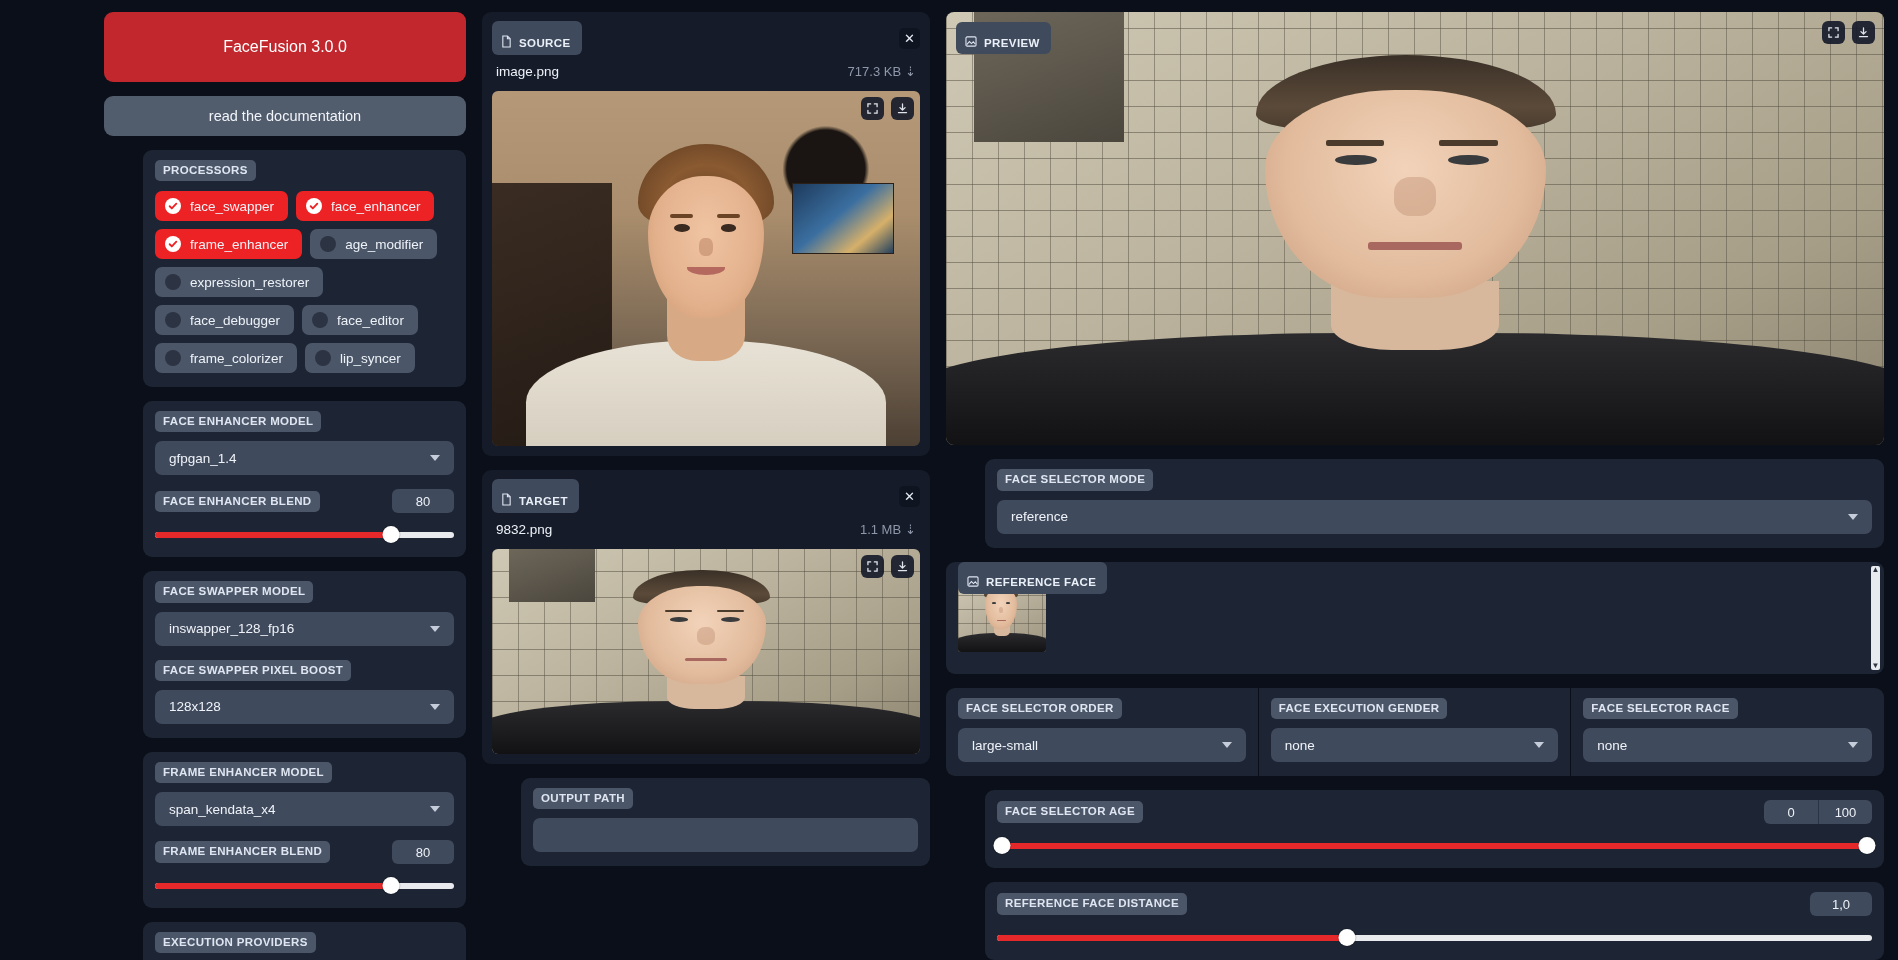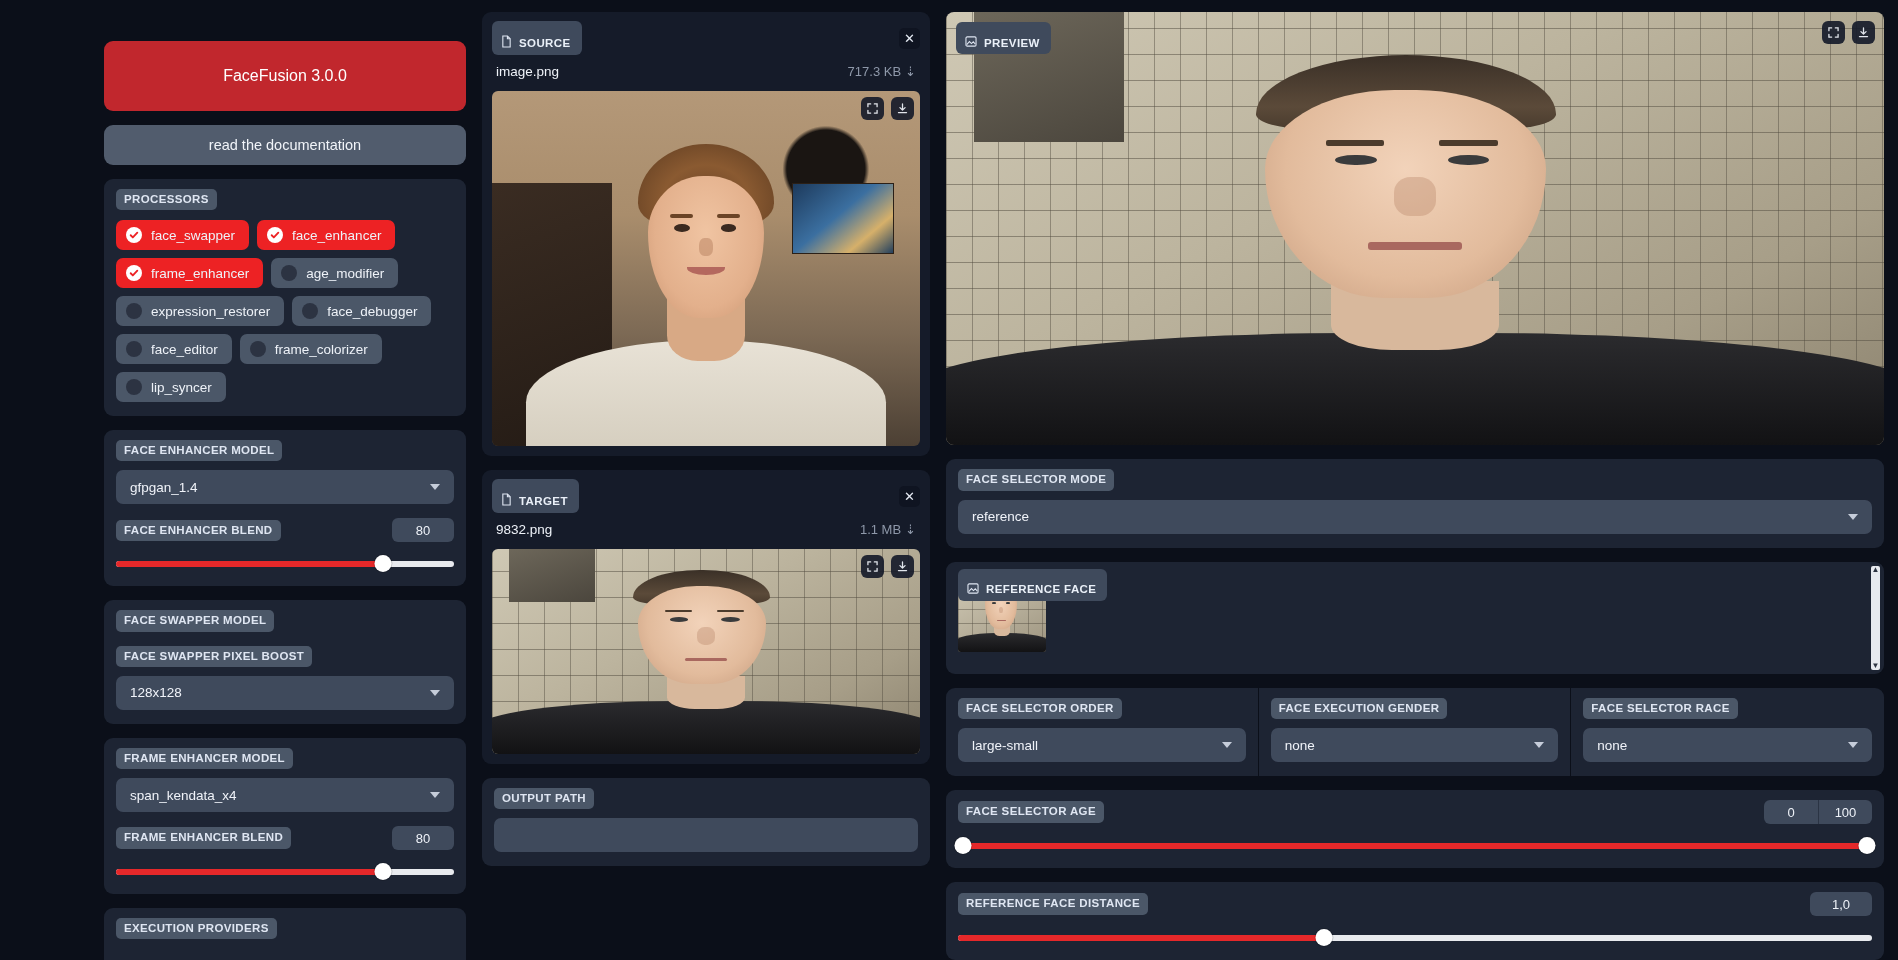--- a/index.html
+++ b/index.html
@@ -23,20 +23,21 @@
   .col-mid    { width: 448px; display: flex; flex-direction: column; gap: 14px; }
   .col-right  { flex: 1; display: flex; flex-direction: column; gap: 14px; }
 
   .col-left-inner { display:flex; flex-direction:column; gap:14px; }
 
   
   .block {
     background: #1d2433;
     border-radius: 9px;
     padding: 10px 12px 14px 12px;
+    margin-left: 39px;
   }
   .label {
     display: inline-block;
     background: #4b5768;
     color: #dfe6f2;
     font-size: 11.5px;
     font-weight: 700;
     letter-spacing: .35px;
     padding: 4px 8px 4px 8px;
     border-radius: 5px;
@@ -45,21 +46,20 @@
   .label-row { display:flex; align-items:center; justify-content:space-between; }
 
   
   .hero {
     background: #c1272d;
     border-radius: 9px;
     height: 70px;
     display: flex; align-items: center; justify-content: center;
     font-size: 16px; color: #fff;
     cursor: pointer;
-    margin-top: 29px;
   }
   .doc-btn {
     background: #515c6d;
     border-radius: 9px;
     height: 40px;
     display: flex; align-items: center; justify-content: center;
     font-size: 14.5px; color: #f1f4f9;
     cursor: pointer;
   }
 
@@ -203,21 +203,21 @@
   .preview .media-tools { top: 9px; right: 9px; }
 
   
   .refrow {
     background: #1d2433;
     border-radius: 9px;
     padding: 10px 12px;
     position: relative;
     height: 115px;
   }
-  .refrow .tag { position: absolute; top: 7px; left: 12px; z-index: 3; text-align: right; }
+  .refrow .tag { position: absolute; top: 0; left: 12px; z-index: 3; text-align: right; }
   .ref-thumb {
     position: absolute; top: 18px; left: 12px;
     width: 88px; height: 72px;
     border-radius: 3px;
     overflow: hidden;
   }
   .vscroll {
     position:absolute; top: 4px; right: 4px; bottom: 4px; width: 9px;
     background: #e7eaef; border-radius: 2px;
     display:flex; flex-direction:column; justify-content:space-between; align-items:center;
@@ -431,20 +431,24 @@
         </div>
         <div class="slider-wrap">
           <div class="track"></div>
           <div class="fill" style="width:79%"></div>
           <div class="knob" style="left:79%"></div>
         </div>
       </div>
 
       <div class="block">
         <span class="label">FACE SWAPPER MODEL</span>
+        <div class="dropdown">
+          <span>inswapper_128_fp16</span>
+          <span class="caret"></span>
+        </div>
         <div style="margin-top:14px;">
           <span class="label">FACE SWAPPER PIXEL BOOST</span>
         </div>
         <div class="dropdown">
           <span>128x128</span>
           <span class="caret"></span>
         </div>
       </div>
 
       <div class="block">

